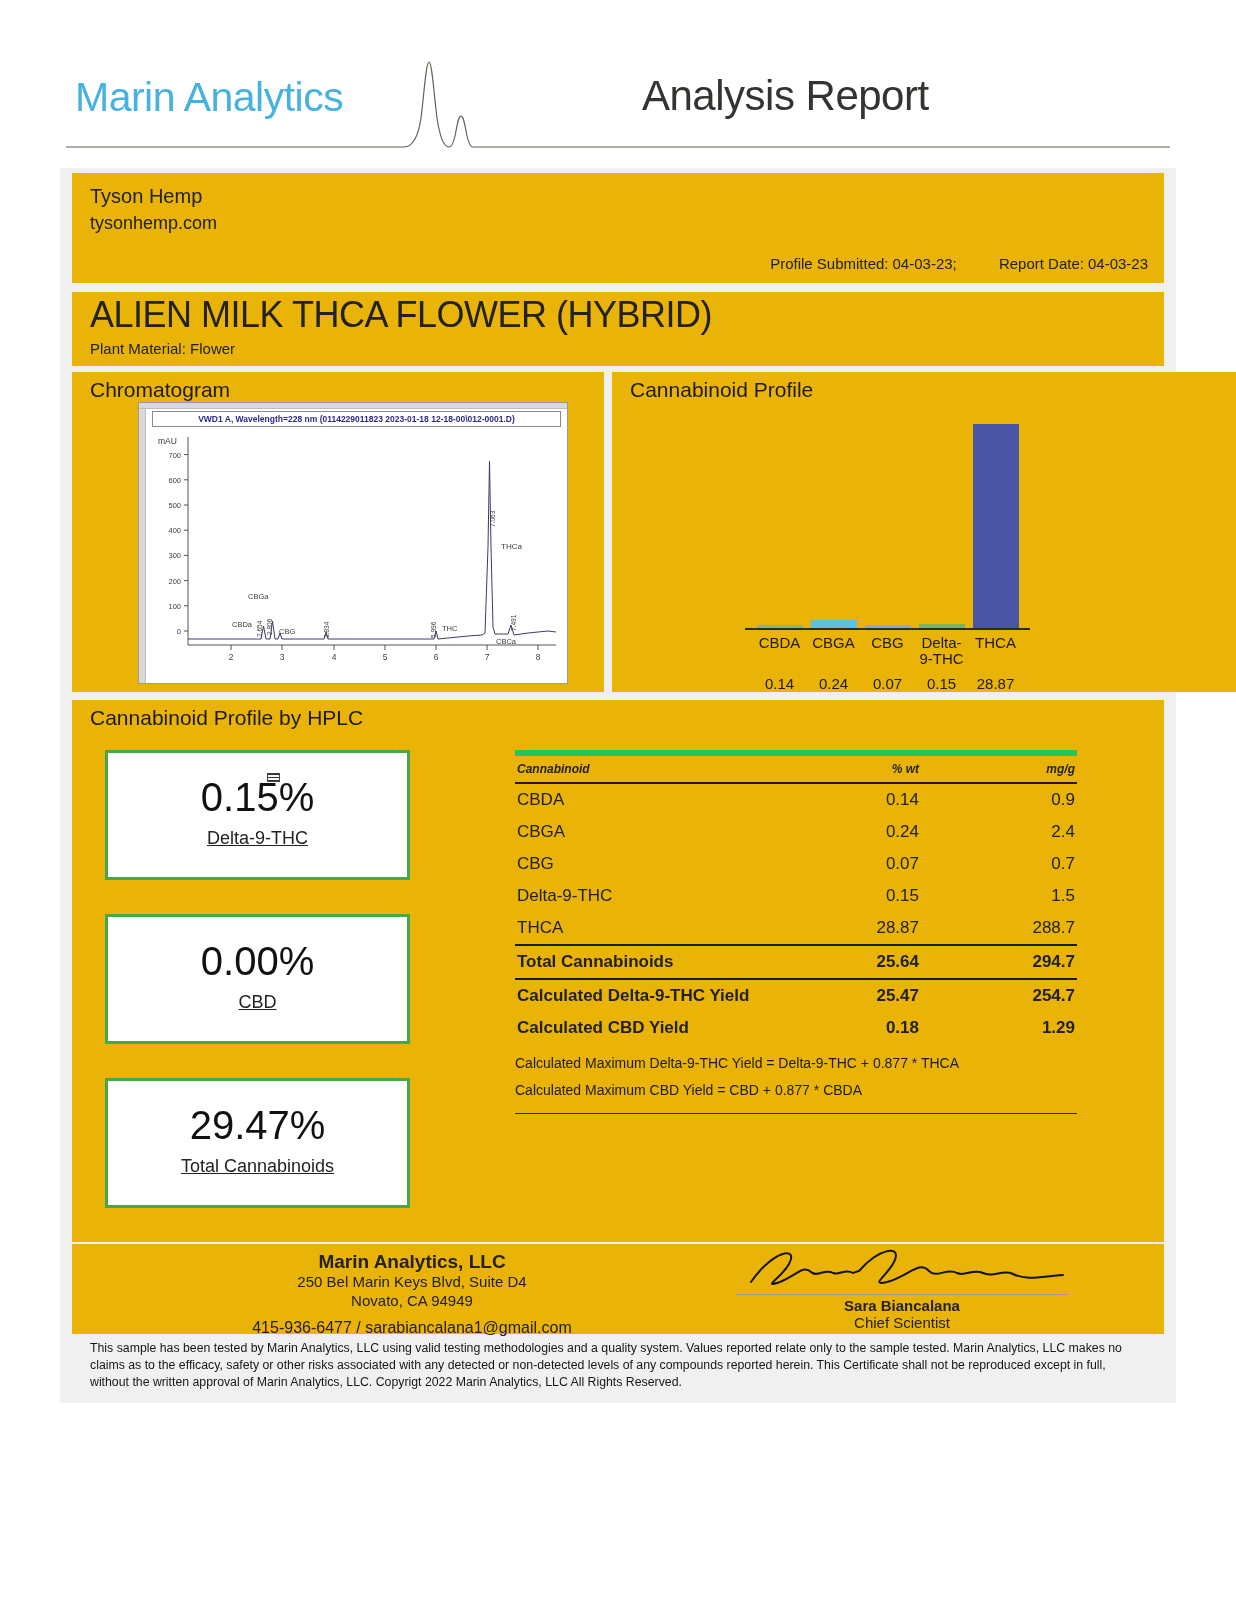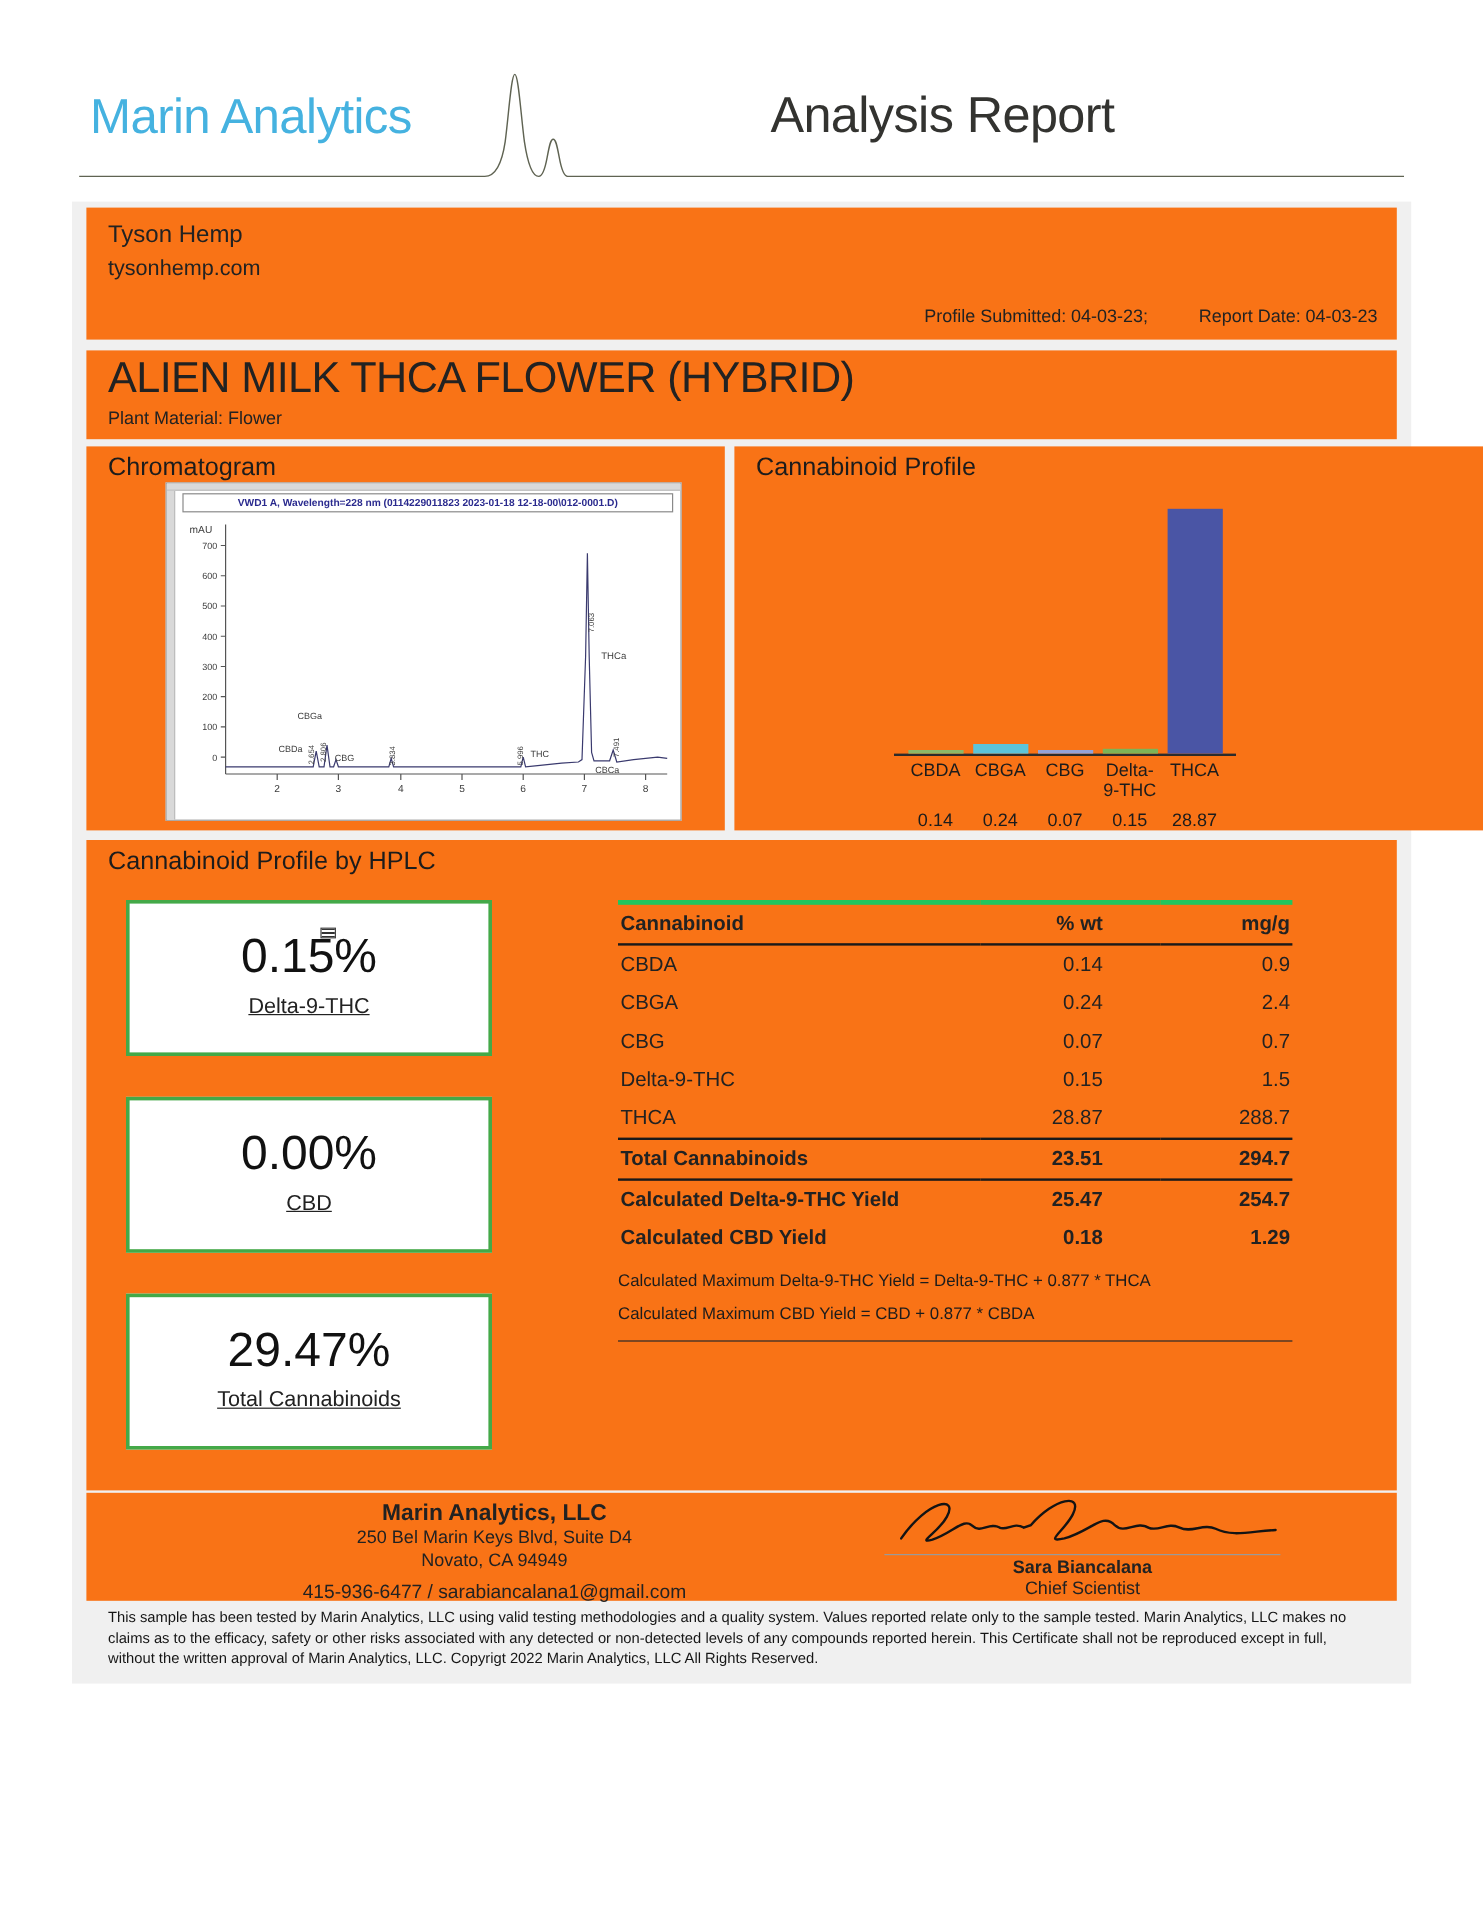--- a/index.html
+++ b/index.html
@@ -8,21 +8,21 @@
     position:relative; width:1236px; height:1600px; overflow:hidden;
     font-family:"Liberation Sans", sans-serif; color:#222;
     --brand-blue:#45b2e0; --green-border:#44a948; --panel-gray:#f0f0f0;
   }
   
   .hdr-brand { position:absolute; left:75px; top:74px; font-size:41px; letter-spacing:-0.5px; color:var(--brand-blue); }
   .hdr-title { position:absolute; left:642px; top:72px; font-size:42px; letter-spacing:-0.5px; color:#333330; }
   .hdr-rule-svg { position:absolute; left:0; top:0; width:1236px; height:160px; }
   
   .band { position:absolute; left:60px; top:168px; width:1116px; height:1235px; background:var(--panel-gray); }
-  .card { position:absolute; background:#f97316; }
+  .card { position:absolute; background:#eab308; }
   
   .card-client { left:12px; top:5px; width:1092px; height:110px; }
   .client-name { position:absolute; left:18px; top:12px; font-size:20px; }
   .client-site { position:absolute; left:18px; top:40px; font-size:18px; }
   .sample-no { position:absolute; right:16px; top:10px; font-size:30px; }
   .dates-row { position:absolute; right:16px; top:82px; font-size:15px; }
   .dates-row .lbl { margin-right:4px; }
   .dates-row .gap { display:inline-block; width:38px; }
   
   .card-title { left:12px; top:124px; width:1092px; height:74px; }
@@ -59,21 +59,21 @@
   .card-hplc .sec-h { position:absolute; left:18px; top:6px; }
   .pct-box { position:absolute; left:33px; width:305px; height:130px; border:3px solid var(--green-border);
              background:#fff; text-align:center;text-decoration:underline; }
   .pct-box .v { position:relative; display:inline-block; margin-top:22px; font-size:40px; color:#111; }
   .pct-box .l { margin-top:8px; font-size:18px; color:#222; }
   .artifact { position:absolute; top:-2px; right:34px; width:13px; height:9px; border:1px solid #444;
               background:repeating-linear-gradient(#333 0 1px, transparent 1px 3px); }
   .hplc-table-wrap { position:absolute; left:443px; top:50px; width:562px; }
   table.coa { width:100%; border-collapse:collapse; font-size:17px; }
   table.coa th, table.coa td { padding:6px 2px; }
-  table.coa thead th { border-top:4px solid #22c55e; border-bottom:2px solid #1a1a1a; text-align:left; font-size:17px; }
+  table.coa thead th { border-top:6px solid #22c55e; border-bottom:2px solid #1a1a1a; text-align:left; font-size:12px;font-style:italic; }
   table.coa th.num, table.coa td.num { text-align:right; }
   table.coa td.c2, table.coa th.c2 { width:150px; padding-right:48px; }
   table.coa td.c3, table.coa th.c3 { width:110px; }
   tr.after-line td { border-bottom:2px solid #1a1a1a; }
   tr.bold td { font-weight:bold; }
   .notes { margin-top:6px; font-size:14px; line-height:1.9; color:#1c1c1c; border-bottom:1.5px solid #2a2a2a; padding-bottom:10px; }
   
   .card-footer { left:12px; top:1076px; width:1092px; height:90px; }
   .lab-block { position:absolute; left:110px; top:7px; width:460px; text-align:center; }
   .lab-name { font-size:19px; font-weight:bold; }
@@ -264,21 +264,21 @@
             <td class="num c2">0.15</td>
             <td class="num c3">1.5</td>
           </tr>
           <tr class="after-line">
             <td>THCA</td>
             <td class="num c2">28.87</td>
             <td class="num c3">288.7</td>
           </tr>
           <tr class="bold after-line">
             <td>Total Cannabinoids</td>
-            <td class="num c2">23.51</td>
+            <td class="num c2">25.64</td>
             <td class="num c3">294.7</td>
           </tr>
           <tr class="bold">
             <td>Calculated Delta-9-THC Yield</td>
             <td class="num c2">25.47</td>
             <td class="num c3">254.7</td>
           </tr>
           <tr class="bold">
             <td>Calculated CBD Yield</td>
             <td class="num c2">0.18</td>

